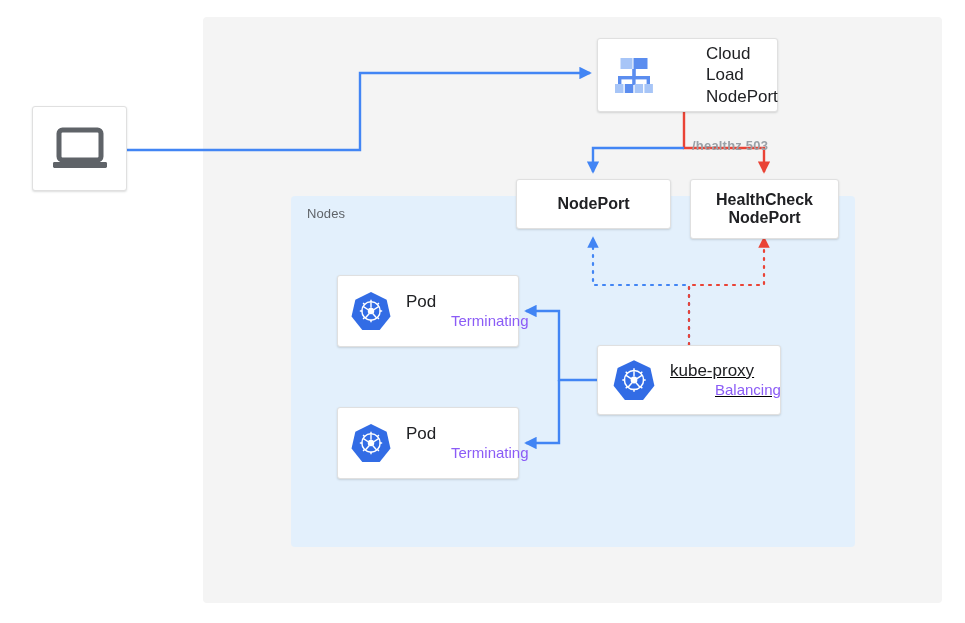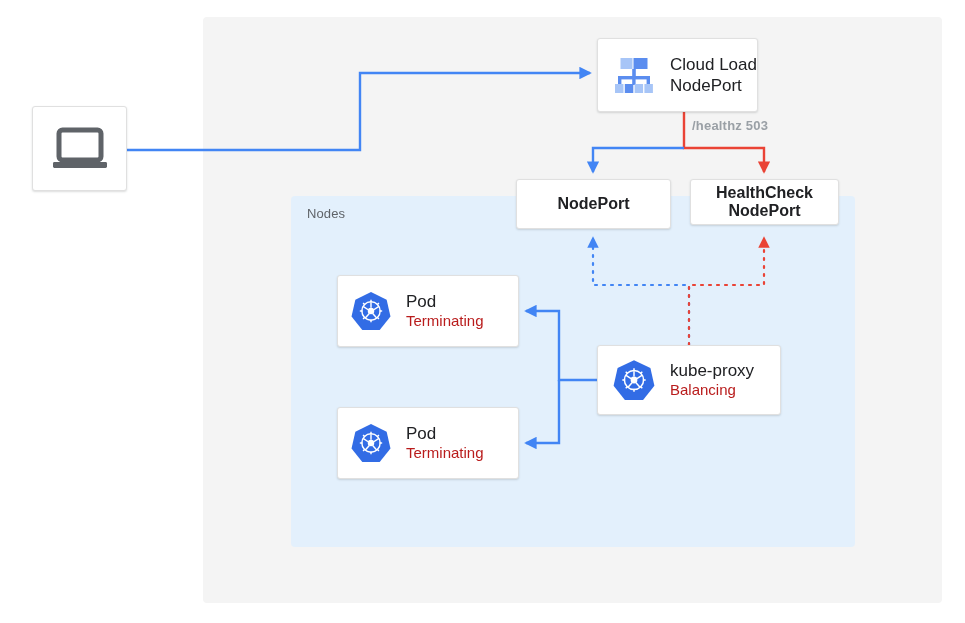--- a/index.html
+++ b/index.html
@@ -27,54 +27,54 @@
 
   
   .card{
     position:absolute;background:#ffffff;border:1px solid #e0e0e0;
     border-radius:3px;box-shadow:0 1px 2px rgba(60,64,67,.18);
     box-sizing:border-box;display:flex;align-items:center;
   }
   .card .txtwrap{display:flex;flex-direction:column;justify-content:center;}
   .title-strong{font-size:16px;font-weight:bold;color:#202124;}
   .title-plain{font-size:17px;color:#202124;line-height:1.25;}
-  .subtitle{font-size:15px;color:#b91c1c;line-height:1.25;}
+  .subtitle{font-size:15px;color:#8b5cf6;line-height:1.25;margin-left:45px;}
 
   
   #client-box{left:32px;top:106px;width:95px;height:85px;
      justify-content:center;}
   
-  #clb-box{left:597px;top:38px;width:161px;height:74px;padding-left:12px;}
+  #clb-box{left:597px;top:38px;width:181px;height:74px;padding-left:12px;gap:36px;}
   #clb-box .txtwrap{margin-left:12px;}
   
   #nodeport-box{left:516px;top:179px;width:155px;height:50px;
      justify-content:center;}
   
-  #hcnodeport-box{left:690px;top:179px;width:149px;height:46px;
+  #hcnodeport-box{left:690px;top:179px;width:149px;height:60px;
      justify-content:center;text-align:center;}
   
   #pod1-box{left:337px;top:275px;width:182px;height:72px;padding-left:12px;}
   #pod1-box .txtwrap{margin-left:14px;}
   #pod2-box{left:337px;top:407px;width:182px;height:72px;padding-left:12px;}
   #pod2-box .txtwrap{margin-left:14px;}
   
-  #kubeproxy-box{left:597px;top:345px;width:184px;height:70px;padding-left:14px;}
+  #kubeproxy-box{left:597px;top:345px;width:184px;height:70px;padding-left:14px;text-decoration:underline;}
   #kubeproxy-box .txtwrap{margin-left:14px;}
 
   
   .icon{display:block;flex:none;}
 
   
   #wires{position:absolute;left:0;top:0;width:965px;height:623px;
      pointer-events:none;}
 
   
   .wire-label{
     position:absolute;font-size:13px;font-weight:bold;color:#9aa0a6;
-    letter-spacing:.2px;white-space:nowrap;
+    letter-spacing:.2px;white-space:nowrap;margin-top:20px;
   }
   #healthz-label{left:692px;top:118px;}
 </style>
 </head>
 <body>
 
 <div id="stage">
 
   <div class="cluster-panel"></div>
   <div class="nodes-panel"></div>

